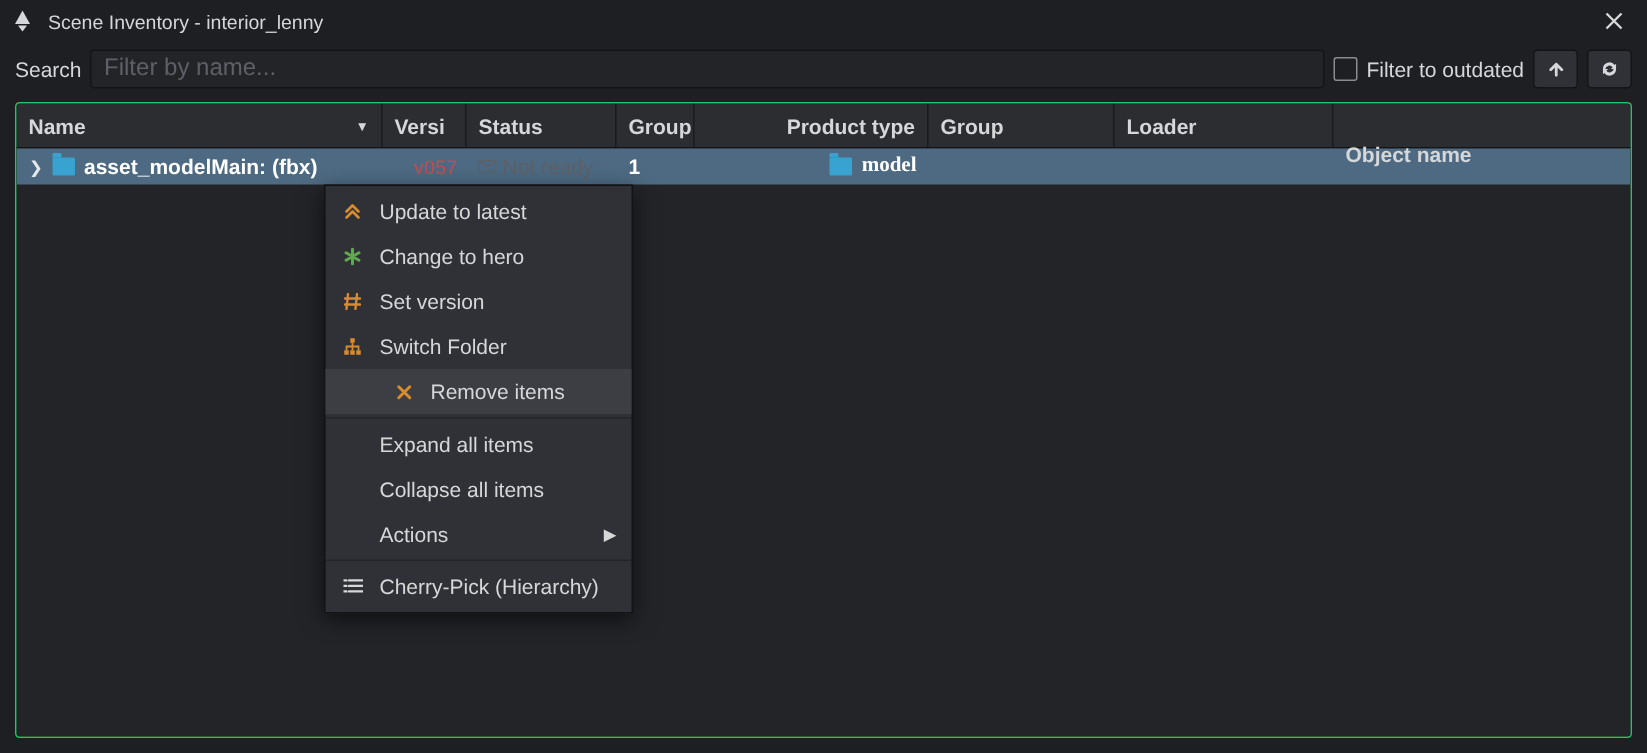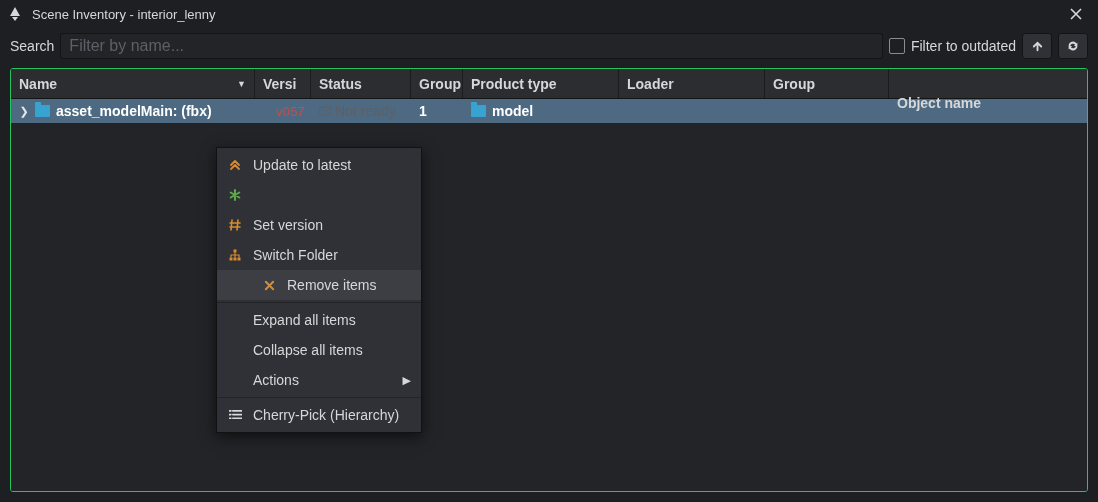--- a/index.html
+++ b/index.html
@@ -42,34 +42,34 @@
   .th{display:flex;align-items:center;padding:0 8px;font-weight:600;font-size:14px;color:var(--text);border-right:1px solid #1a1b1e;position:relative;}
   .th .sort{margin-left:4px;font-size:9px;color:var(--text);}
   .tbody{flex:1;background:var(--panel);}
   .tr{display:flex;height:24px;align-items:center;}
   .tr.sel{background:var(--row-sel);}
   .td{padding:0 8px;display:flex;align-items:center;gap:6px;font-size:14px;height:100%;}
   .col-name{width:244px;}
   .col-ver{width:56px;}
   .col-status{width:100px;}
   .col-count{width:52px;}
-  .col-ptype{width:156px;}
+  .col-ptype{width:156px;justify-content:flex-end;}
   .col-group{width:124px;}
   .col-loader{width:146px;}
   .col-obj{flex:1;margin-top:34px;}
   .expand{width:10px;display:inline-block;text-align:center;color:#e8e8e8;font-size:11px;}
   .foldericon{width:15px;height:12px;background:var(--accent-cyan);border-radius:1px;position:relative;}
   .foldericon:before{content:"";position:absolute;top:-3px;left:0;width:6px;height:3px;background:var(--accent-cyan);border-radius:1px 1px 0 0;}
   .name-txt{font-weight:700;color:#fff;}
   .ver-txt{color:var(--version-red);font-size:13px;letter-spacing:0.2px;padding-left:6px;}
   .status-txt{color:var(--text-mute);font-size:14px;display:flex;align-items:center;gap:4px;}
   .count-txt{color:#fff;font-weight:600;}
-  .ptype-txt{color:#fff;font-weight:700;}
-  
-  .ctxmenu{position:absolute;left:216px;top:123px;width:206px;background:var(--menu-bg);border:1px solid #111214;box-shadow:0 4px 14px rgba(0,0,0,0.6);padding:2px 0;z-index:50;margin-top:24px;}
+  .ptype-txt{color:#fff;font-weight:700;font-family:Liberation Serif, serif;}
+  
+  .ctxmenu{position:absolute;left:216px;top:123px;width:206px;background:var(--menu-bg);border:1px solid #111214;box-shadow:0 4px 14px rgba(0,0,0,0.6);padding:2px 0;z-index:50;}
   .mi{height:30px;display:flex;align-items:center;padding:0 10px;gap:10px;font-size:14px;color:var(--text);cursor:pointer;}
   .mi.hover{background:var(--menu-hover);padding-left:44px;}
   .mi .mi-ico{width:16px;display:flex;align-items:center;justify-content:center;font-size:13px;}
   .mi .mi-lbl{flex:1;}
   .mi .mi-arrow{font-size:11px;color:var(--text);}
   .msep{height:1px;background:var(--menu-sep);margin:2px 0;}
   
   svg{display:block;}
 </style>
 </head>
@@ -121,25 +121,25 @@
         </div>
       <div class="th col-status">
           <span>Status</span>
         </div>
       <div class="th col-count">
           <span>Group</span>
         </div>
       <div class="th col-ptype">
           <span>Product type</span>
         </div>
+      <div class="th col-group">
+          <span>Group</span>
+        </div>
       <div class="th col-loader">
           <span>Loader</span>
-        </div>
-      <div class="th col-group">
-          <span>Group</span>
         </div>
       <div class="th col-obj">
           <span>Object name</span>
         </div>
     </div>
     <div class="tbody">
       <div class="tr sel">
         <div class="td col-name">
           <span class="expand">❯</span>
           <span class="foldericon"></span>
@@ -179,20 +179,21 @@
           </svg>
         </span>
         <span class="mi-lbl">Update to latest</span>
       </div>
       <div class="mi">
         <span class="mi-ico" style="color: rgb(95, 168, 78);">
           <svg width="12" height="12" viewBox="0 0 12 12">
             <path d="M6 1v10M1.7 3.5l8.6 5M1.7 8.5l8.6-5" stroke="currentColor" stroke-width="2" stroke-linecap="round"></path>
           </svg>
         </span>
+        <span class="mi-lbl">Change to hero</span>
       </div>
       <div class="mi">
         <span class="mi-ico" style="color: rgb(216, 139, 47);">
           <svg width="12" height="12" viewBox="0 0 12 12">
             <path d="M3 1L2 11M9 1L8 11M1 4h10M1 8h10" stroke="currentColor" stroke-width="1.6" stroke-linecap="round"></path>
           </svg>
         </span>
         <span class="mi-lbl">Set version</span>
       </div>
       <div class="mi">

